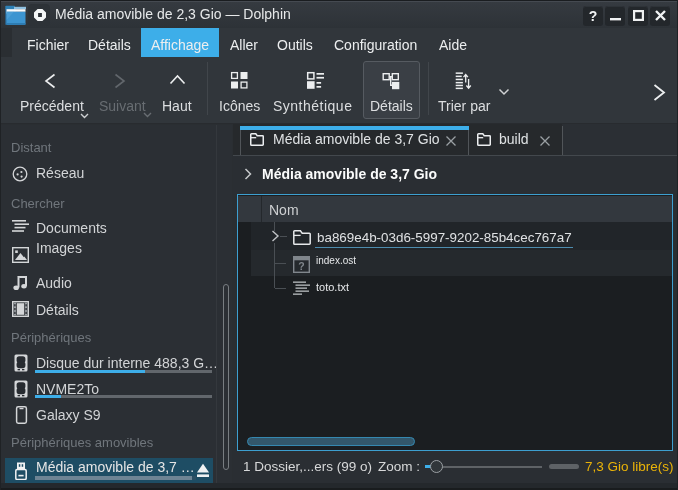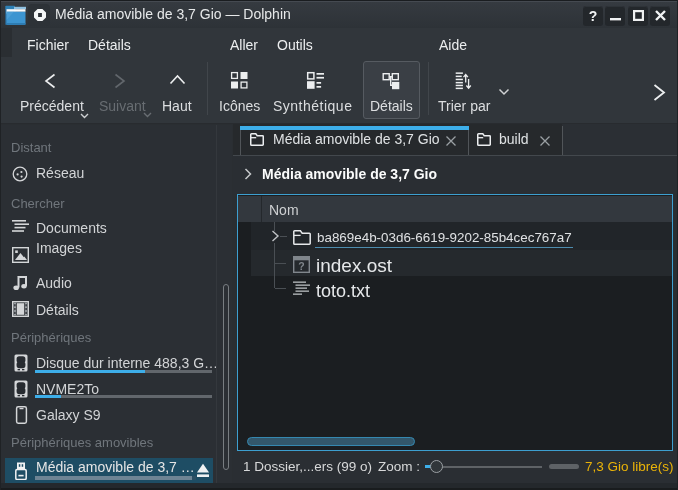--- a/index.html
+++ b/index.html
@@ -59,37 +59,39 @@
   <path d="M1.5 6.8 H9 l-1.5 1.8 H1.5 Z" fill="#e9f2f8"></path>
   <path d="M1.5 6.8 H20.5 V18.8 a1 1 0 0 1 -1 1 H2.5 a1 1 0 0 1 -1 -1 Z" fill="#3c95d1"></path>
   <path d="M1.5 6.8 H9 L1.5 15 Z" fill="#55a5da" opacity="0.55"></path>
   <rect x="1.5" y="18" width="19" height="1.8" fill="#2d7cb2"></rect>
 </svg>
 <div class="abs" style="left:28px;top:4px;width:22px;height:22px;background:#2d3237;border-radius:4px"></div>
 <svg class="abs" style="left:34px;top:9px" width="12" height="12" viewBox="0 0 12 12">
   <path fill-rule="evenodd" fill="#f4f6f7" d="M3.6 0 H8.4 L12 3.6 V8.4 L8.4 12 H3.6 L0 8.4 V3.6 Z
        M4.1 4.1 H7.9 V7.9 H4.1 Z"></path>
 </svg>
-<div class="abs" id="title-text">Média amovible de 3,7 Gio — Dolphin</div>
+<div class="abs" id="title-text">Média amovible de 2,3 Gio — Dolphin</div>
 <div class="abs winbtn" style="left:583px">?</div>
 <div class="abs winbtn" style="left:605px"><svg width="11" height="11" viewBox="0 0 11 11" style="margin-top:4px">
       <rect x="0" y="8" width="11" height="2.4" fill="#eff1f2"></rect>
     </svg></div>
 <div class="abs winbtn" style="left:628px"><svg width="11" height="11" viewBox="0 0 11 11" style="margin-top:4px">
       <rect x="1.1" y="1.1" width="8.8" height="8.8" fill="none" stroke="#eff1f2" stroke-width="2.2"></rect>
     </svg></div>
 <div class="abs winbtn" style="left:650px"><svg width="11" height="11" viewBox="0 0 11 11" style="margin-top:4px">
       <path d="M1 1 L10 10 M10 1 L1 10" stroke="#eff1f2" stroke-width="2.4"></path>
     </svg></div>
 
 <div class="abs" id="menubar">
   <div class="menuitem" style="left:15px">Fichier</div>
   <div class="menuitem" style="left:76px">Détails</div>
+  <div class="menuitem" style="left:129px;width:78px;background:#3daee9;text-align:center">Affichage</div>
   <div class="menuitem" style="left:218px">Aller</div>
   <div class="menuitem" style="left:265px">Outils</div>
+  <div class="menuitem" style="left:322px">Configuration</div>
   <div class="menuitem" style="left:427px">Aide</div>
 </div>
 
 <div class="abs" id="toolbar"></div>
 <svg class="abs" style="left:43px;top:73px" width="14" height="16" viewBox="0 0 14 16">
   <path d="M11.5 1.5 L3 8 L11.5 14.5" fill="none" stroke="#eceeef" stroke-width="1.6"></path>
 </svg>
 <div class="abs tblabel" style="left:20px;top:98px">Précédent</div>
 <svg class="abs" style="left:80px;top:113px" width="9" height="6" viewBox="0 0 9 6">
   <path d="M1 1 L4.5 4.5 L8 1" fill="none" stroke="#cfd1d3" stroke-width="1.4"></path>
@@ -295,40 +297,40 @@
 <div class="abs" style="left:275px;top:288px;width:11px;height:1px;background:#4a4f54"></div>
 <div class="abs" style="left:280px;top:236px;width:7px;height:1px;background:#4a4f54"></div>
 
 <svg class="abs" style="left:271px;top:230px" width="9" height="12" viewBox="0 0 9 12">
   <path d="M1.5 1 L7 6 L1.5 11" fill="none" stroke="#c0c3c6" stroke-width="1.4"></path>
 </svg>
 <svg class="abs" style="left:293px;top:230px" width="18" height="15" viewBox="0 0 18 15">
   <path d="M0.8 3 V13.4 a0.8 0.8 0 0 0 0.8 0.8 H16.4 a0.8 0.8 0 0 0 0.8 -0.8 V4 a0.8 0.8 0 0 0 -0.8 -0.8 H9.2 L7.4 0.8 H1.6 a0.8 0.8 0 0 0 -0.8 0.8 Z" fill="none" stroke="#e6e8ea" stroke-width="1.5"></path>
   <path d="M1 5.4 L7.6 5.4" stroke="#e6e8ea" stroke-width="1.3"></path>
 </svg>
-<div class="abs" style="left:317px;top:230px;font-size:13.4px;color:#dfe1e3">ba869e4b-03d6-6619-9202-85b4cec767a7</div>
+<div class="abs" style="left:317px;top:230px;font-size:13.4px;color:#dfe1e3">ba869e4b-03d6-5997-9202-85b4cec767a7</div>
 <div class="abs" style="left:315px;top:247px;width:258px;height:1px;background:#4d8cae"></div>
 
 <svg class="abs" style="left:293px;top:256px" width="17" height="17" viewBox="0 0 17 17">
   <rect x="0.7" y="0.7" width="15.6" height="15.6" fill="none" stroke="#80868c" stroke-width="1.4"></rect>
   <rect x="0.7" y="0.7" width="15.6" height="3.6" fill="#80868c"></rect>
   <text x="8.5" y="13.6" font-family="Liberation Sans" font-size="10.5" font-weight="bold" fill="#80868c" text-anchor="middle">?</text>
 </svg>
-<div class="abs" style="left:316px;top:255px;font-size:19px;color:#e6e8ea">index.ost</div>
+<div class="abs" style="left:316px;top:255px;font-size:10px;color:#e6e8ea">index.ost</div>
 
 <svg class="abs" style="left:293px;top:281px" width="17" height="16" viewBox="0 0 17 16">
   <g fill="#b9bdc0">
     <rect x="0" y="0.5" width="13" height="1.3"></rect>
     <rect x="2.5" y="3.5" width="14.5" height="1.3"></rect>
     <rect x="2.5" y="6.5" width="11.5" height="1.3"></rect>
     <rect x="2.5" y="9.5" width="13.5" height="1.3"></rect>
     <rect x="0" y="12.5" width="9" height="1.3"></rect>
   </g>
 </svg>
-<div class="abs" style="left:316px;top:281px;font-size:18px;color:#e6e8ea">toto.txt</div>
+<div class="abs" style="left:316px;top:281px;font-size:11px;color:#e6e8ea">toto.txt</div>
 
 <div class="abs" style="left:247px;top:437px;width:168px;height:9px;border:1px solid #3588b0;border-radius:4.5px;background:#33576b"></div>
 
 <div class="abs" id="statusbar"></div>
 <div class="abs" style="left:243px;top:459px;font-size:13.5px;color:#d7d8d9">1 Dossier,...ers (99 o)</div>
 <div class="abs" style="left:378px;top:459px;font-size:13.5px;color:#d7d8d9">Zoom :</div>
 <div class="abs" style="left:425px;top:466px;width:117px;height:2px;background:#5e6266"></div>
 <div class="abs" style="left:425px;top:465px;width:8px;height:3px;background:#3daee9"></div>
 <div class="abs" style="left:430px;top:460px;width:13px;height:13px;border:1px solid #9ba0a4;border-radius:50%;background:#31363a"></div>
 <div class="abs" style="left:549px;top:464px;width:30px;height:5px;background:#5e6266;border-radius:2.5px"></div>

